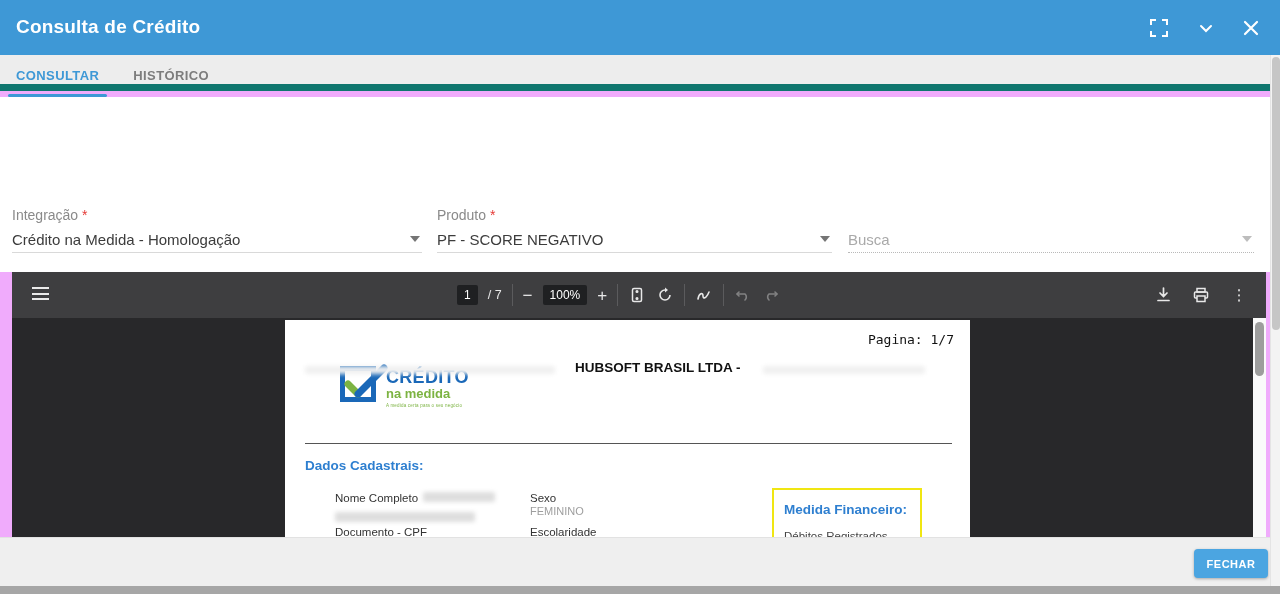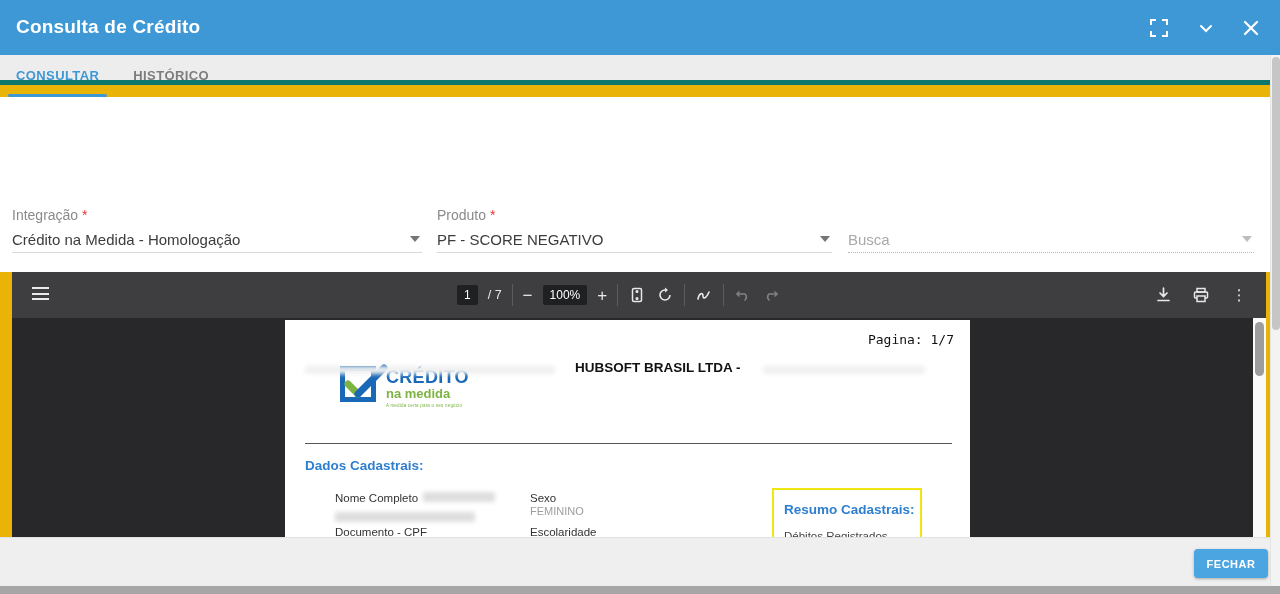--- a/index.html
+++ b/index.html
@@ -1,30 +1,30 @@
 <!DOCTYPE html>
 <html style="--accent: #3e98d6; --dark_button: #333a4a; --search_button: #3d9fe0; --pdf_red: #f1493b; --excel_green: #47a94c; --toolbar: #3e3e40; --pdf_bg: #28282a; --footer_button: #4ba5e1; --logo_blue: #1a68b8; --logo_green: #7cb342; --section_blue: #2e7fd0; --highlight_yellow: #f0e612;"><head>
 <meta charset="utf-8">
 <style>
   * { margin:0; padding:0; box-sizing:border-box; }
   html,body { width:1280px; height:594px; overflow:hidden; }
   body { font-family:"Liberation Sans", sans-serif; background:#a6a6a6; }
   .app { position:absolute; inset:0; width:1280px; height:594px; }
-  .modal { position:absolute; left:0; top:0; width:1280px; height:586px; background:#eab308; overflow:hidden; }
+  .modal { position:absolute; left:0; top:0; width:1280px; height:586px; background:#f0abfc; overflow:hidden; }
 
   
   .titlebar { position:absolute; left:0; top:0; width:1280px; height:55px; background:var(--accent,#3e98d6); }
   .title { position:absolute; left:16px; top:16px; color:#fff; font-size:19px; font-weight:bold; letter-spacing:.2px; }
   .tb-icon { position:absolute; top:17px; width:22px; height:22px; display:flex; align-items:center; justify-content:center; cursor:pointer; }
   .tb-fullscreen { left:1148px; }
   .tb-collapse { left:1195px; }
   .tb-close { left:1240px; }
 
   
-  .tabbar { position:absolute; left:0; top:55px; width:1280px; height:30px; background:#ededed; border-bottom:5px solid #0f766e; display:flex; }
+  .tabbar { position:absolute; left:0; top:55px; width:1280px; height:36px; background:#ededed; border-bottom:7px solid #0f766e; display:flex; }
   .tab { position:relative; height:42px; line-height:42px; padding:0 18px 0 16px; font-size:13px; font-weight:bold; letter-spacing:.4px; color:#7d7d7d; cursor:pointer; }
   .tab.active { color:var(--accent,#3e98d6); }
   .tab.active::after { content:""; position:absolute; left:8px; right:10px; bottom:0; height:3px; background:var(--accent,#3e98d6); border-radius:2px; }
 
   
   .form { position:absolute; left:0; top:97px; width:1280px; height:175px; background:#fff; }
   .field { position:absolute; height:48px; border-bottom:1px solid #d9d9d9; }
   .field.dotted { border-bottom:1px dotted #b9b9b9; }
   .field .flabel { display:block; font-size:14px; color:#8a8a8a; padding-top:2px; }
   .field .req { color:#e53935; }
@@ -307,21 +307,21 @@
           <span class="redact" style="left:138px; top:172px; width:72px; height:10px;"></span>
           <span class="redact" style="left:50px; top:192px; width:140px; height:10px;"></span>
 
           <span class="pf-label" style="left:245px; top:172px;">Sexo</span>
           <span class="pf-value" style="left:245px; top:185px;">FEMININO</span>
 
           <span class="pf-label" style="left:50px; top:206px;">Documento - CPF</span>
           <span class="pf-label" style="left:245px; top:206px;">Escolaridade</span>
 
           <div class="resumo">
-            <span class="rtitle">Resumo Cadastrais:</span>
+            <span class="rtitle">Medida Financeiro:</span>
             <span class="rline">Débitos Registrados</span>
           </div>
         </div>
       </div>
 
       <div class="innersb">
         <span class="thumb"></span>
       </div>
     </div>
 

